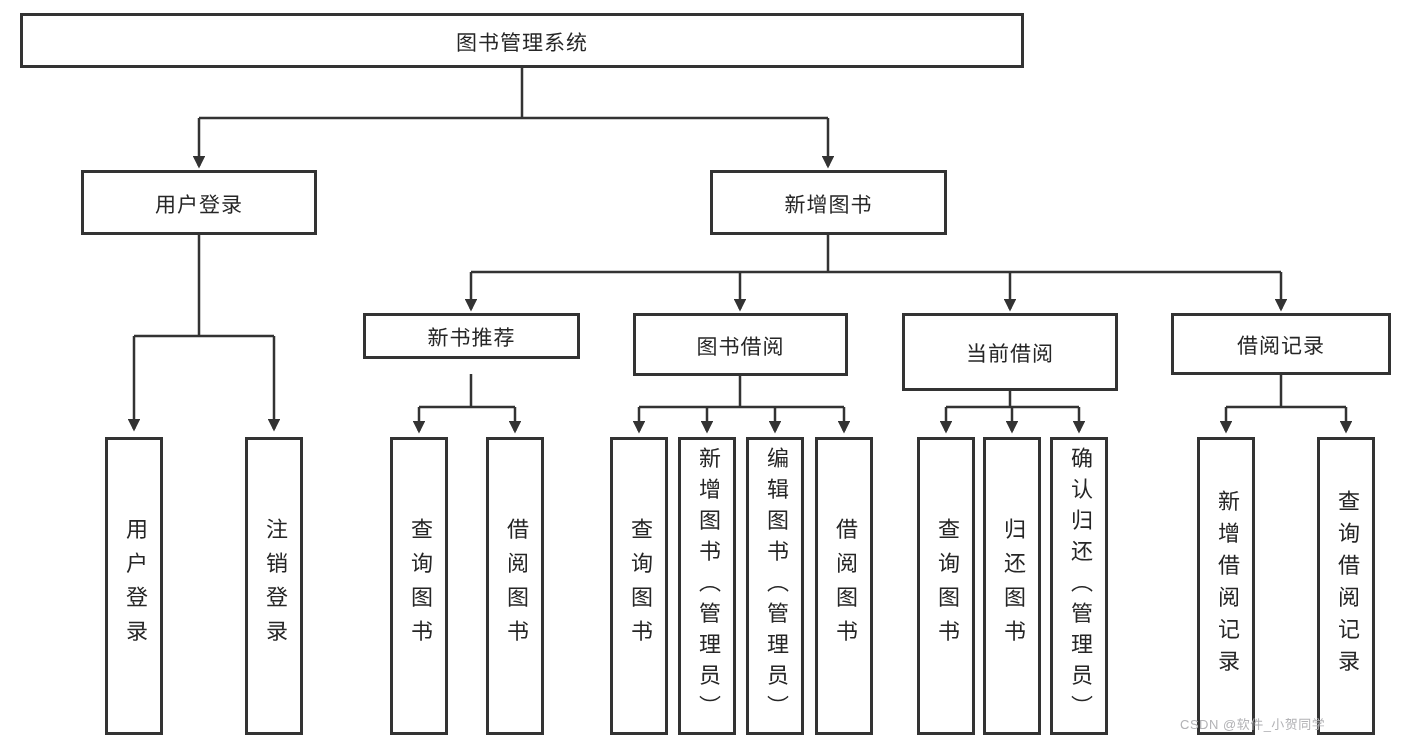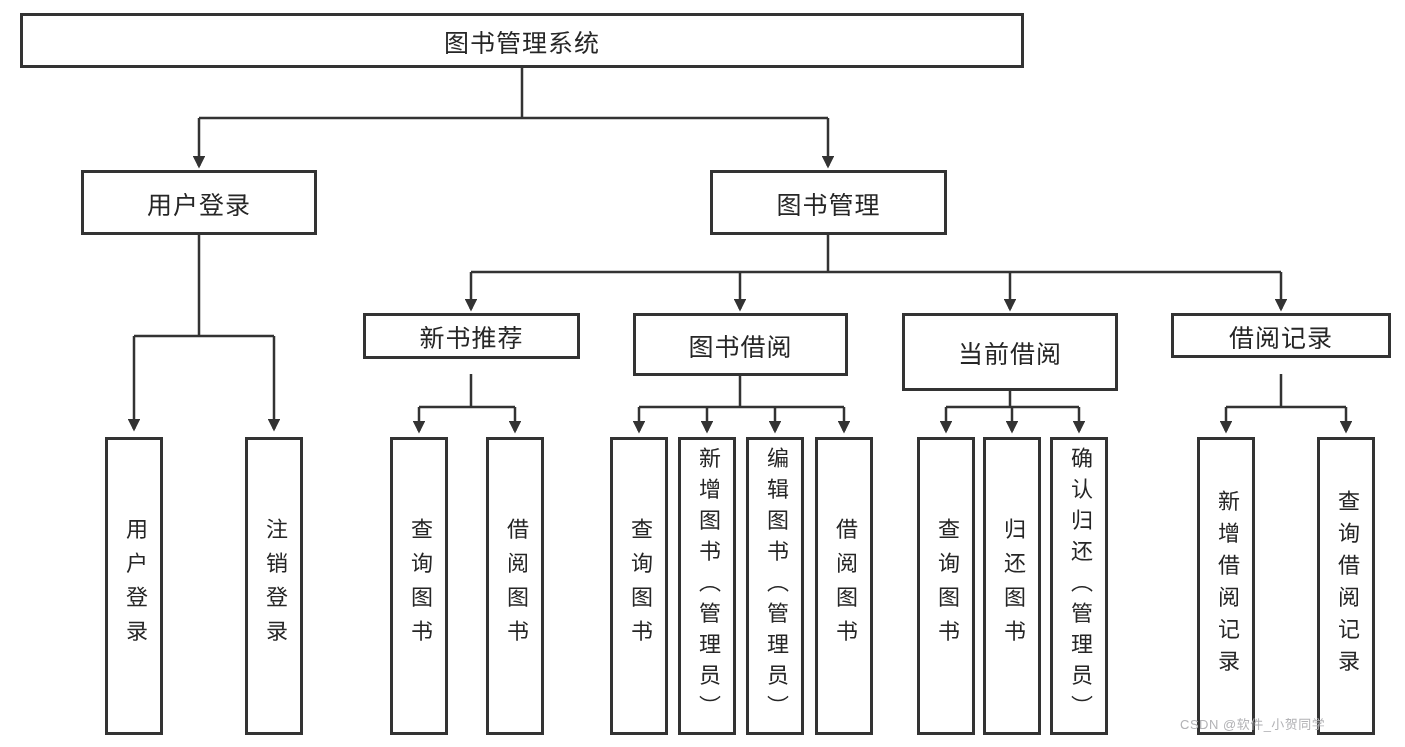--- a/index.html
+++ b/index.html
@@ -18,21 +18,21 @@
   .canvas{position:relative;width:1405px;height:747px;background:var(--bg);}
   .connectors{position:absolute;left:0;top:0;width:1405px;height:747px;}
   .node{
     position:absolute;box-sizing:border-box;
     border:3px solid var(--box-border);
     background:#fff;
     display:flex;align-items:center;justify-content:center;
     z-index:2;
   }
   .h-label{
-    font-size:25px;color:var(--text);letter-spacing:1px;white-space:nowrap;
+    font-size:21px;color:var(--text);letter-spacing:1px;white-space:nowrap;
   }
   .v-label{
     writing-mode:vertical-rl;text-orientation:upright;
     font-size:22px;color:var(--text);line-height:1;white-space:nowrap;
   }
   .ls4{letter-spacing:12px;}
   .ls6{letter-spacing:10px;}
   .ls9{letter-spacing:9px;}
   .watermark{
     position:absolute;left:1180px;top:714px;width:222px;
@@ -94,33 +94,33 @@
   </svg>
 
   <div class="node" style="left:20px;top:13px;width:1004px;height:55px">
     <span class="h-label">图书管理系统</span>
   </div>
 
   <div class="node" style="left:81px;top:170px;width:236px;height:65px">
     <span class="h-label">用户登录</span>
   </div>
   <div class="node" style="left:710px;top:170px;width:237px;height:65px">
-    <span class="h-label">图书管理</span>
+    <span class="h-label">新增图书</span>
   </div>
 
   <div class="node" style="left:363px;top:313px;width:217px;height:46px">
     <span class="h-label">新书推荐</span>
   </div>
   <div class="node" style="left:633px;top:313px;width:215px;height:63px">
     <span class="h-label">图书借阅</span>
   </div>
   <div class="node" style="left:902px;top:313px;width:216px;height:78px">
     <span class="h-label">当前借阅</span>
   </div>
-  <div class="node" style="left:1171px;top:313px;width:220px;height:45px">
+  <div class="node" style="left:1171px;top:313px;width:220px;height:62px">
     <span class="h-label">借阅记录</span>
   </div>
 
   <div class="node" style="left:105px;top:437px;width:58px;height:298px">
     <span class="v-label ls4">用户登录</span>
   </div>
   <div class="node" style="left:245px;top:437px;width:58px;height:298px">
     <span class="v-label ls4">注销登录</span>
   </div>
 

